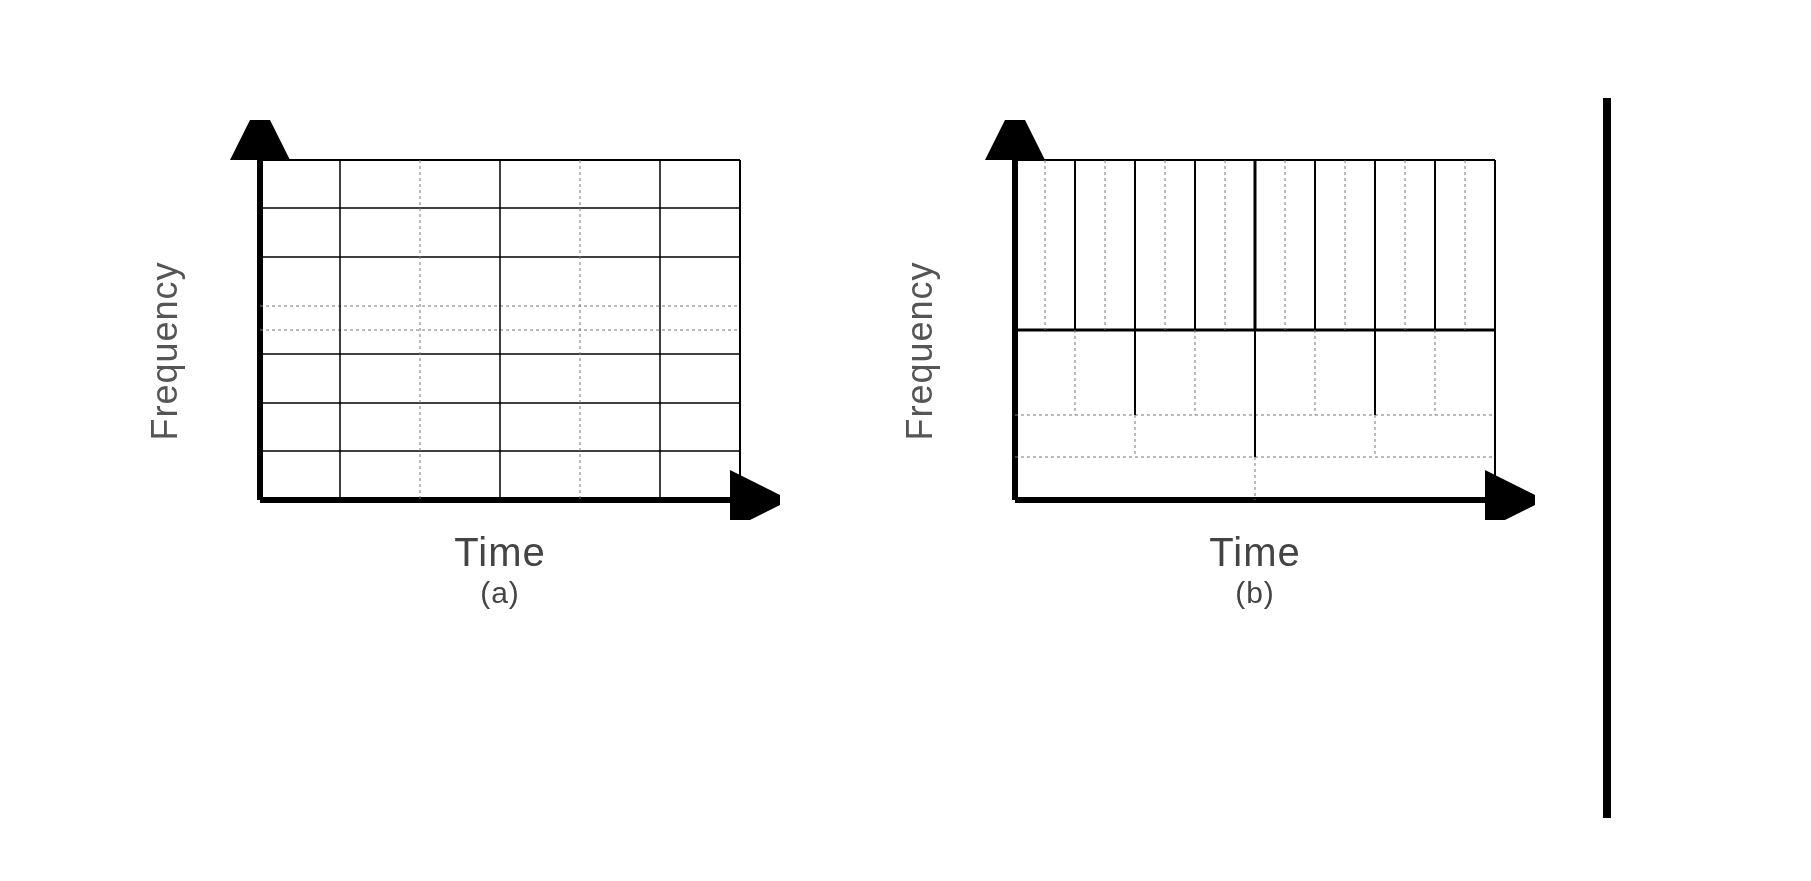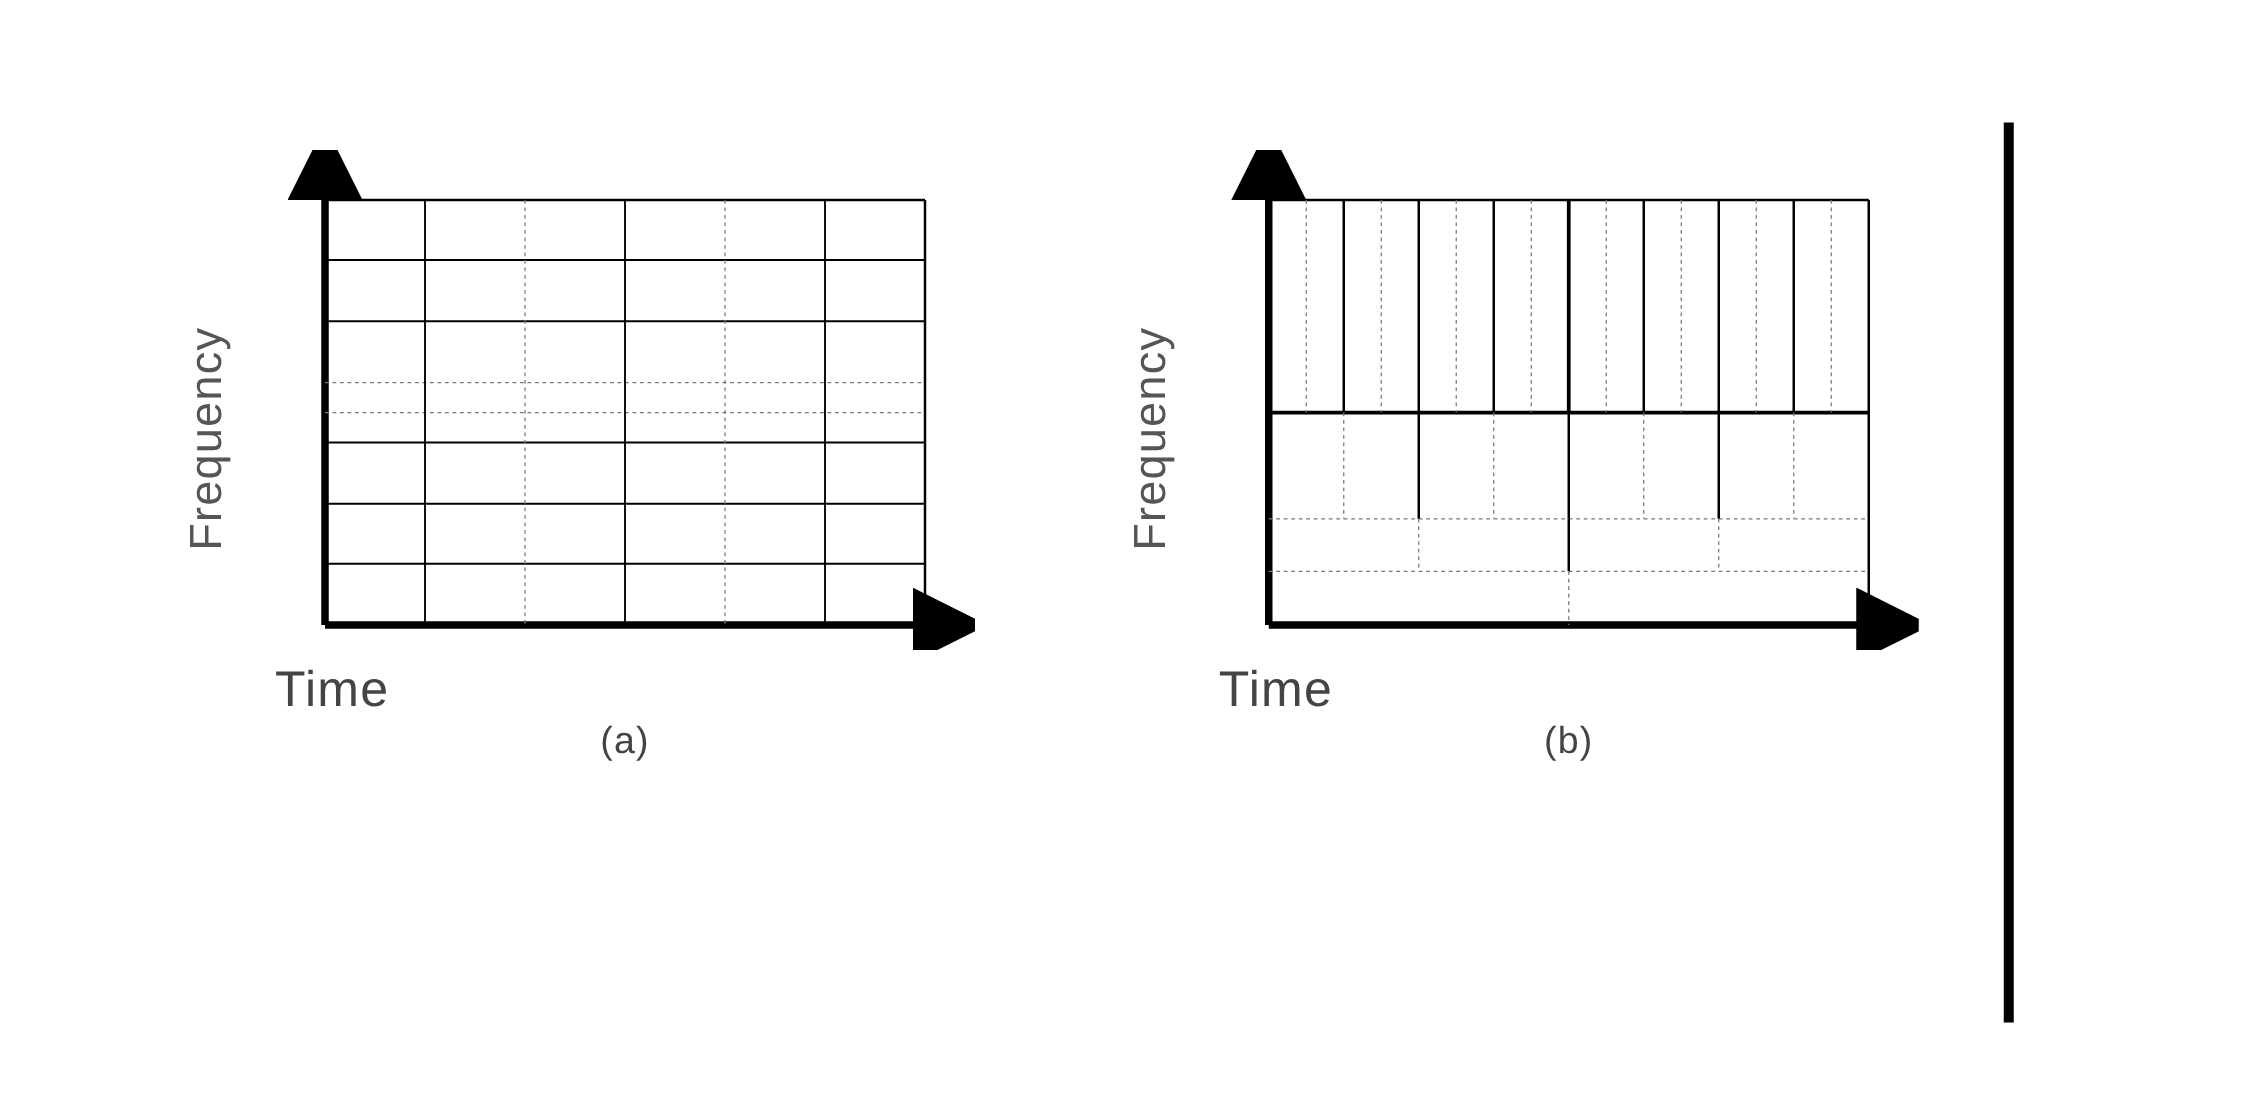--- a/index.html
+++ b/index.html
@@ -45,20 +45,21 @@
     text-align: center;
   }
   .plot {
     position: relative;
     width: 560px;
     height: 400px;
     margin-left: 60px;
   }
   svg { display: block; }
   .xlabel {
+    text-align: center;
     font-size: 40px;
     color: #444;
     margin-top: 10px;
     margin-left: 60px;
     width: 560px;
   }
   .sublabel {
     text-align: center;
     font-size: 30px;
     color: #444;

